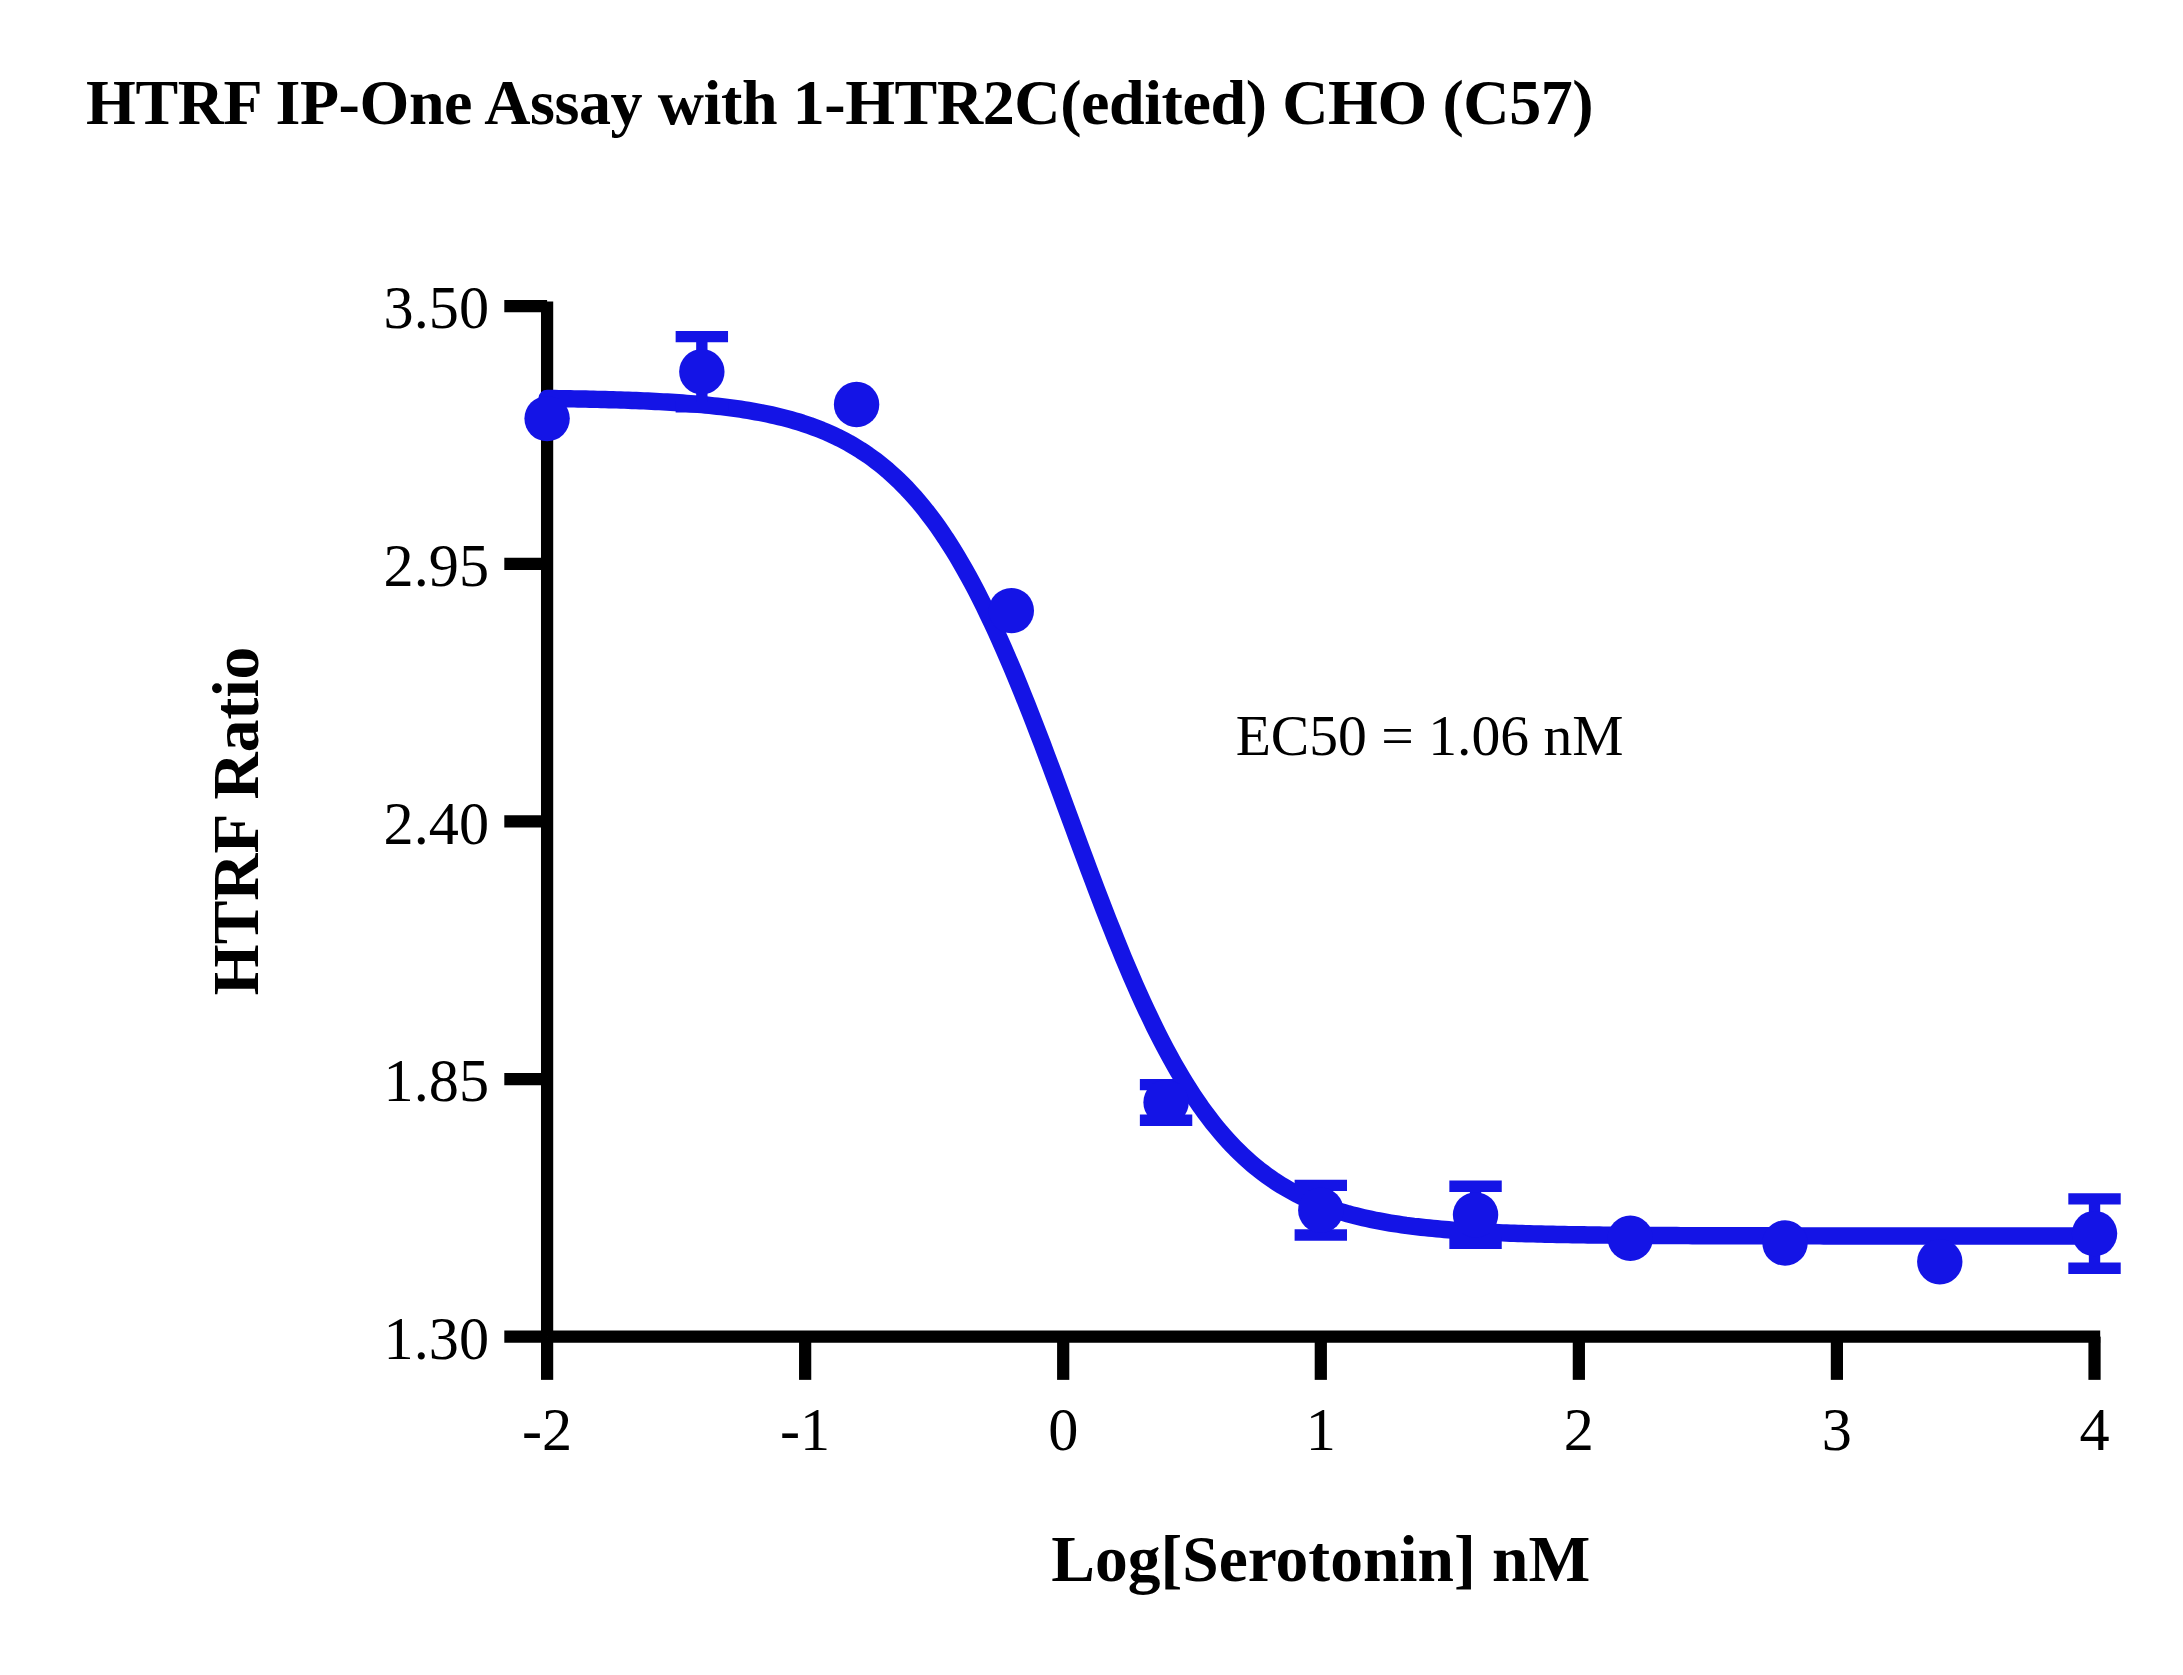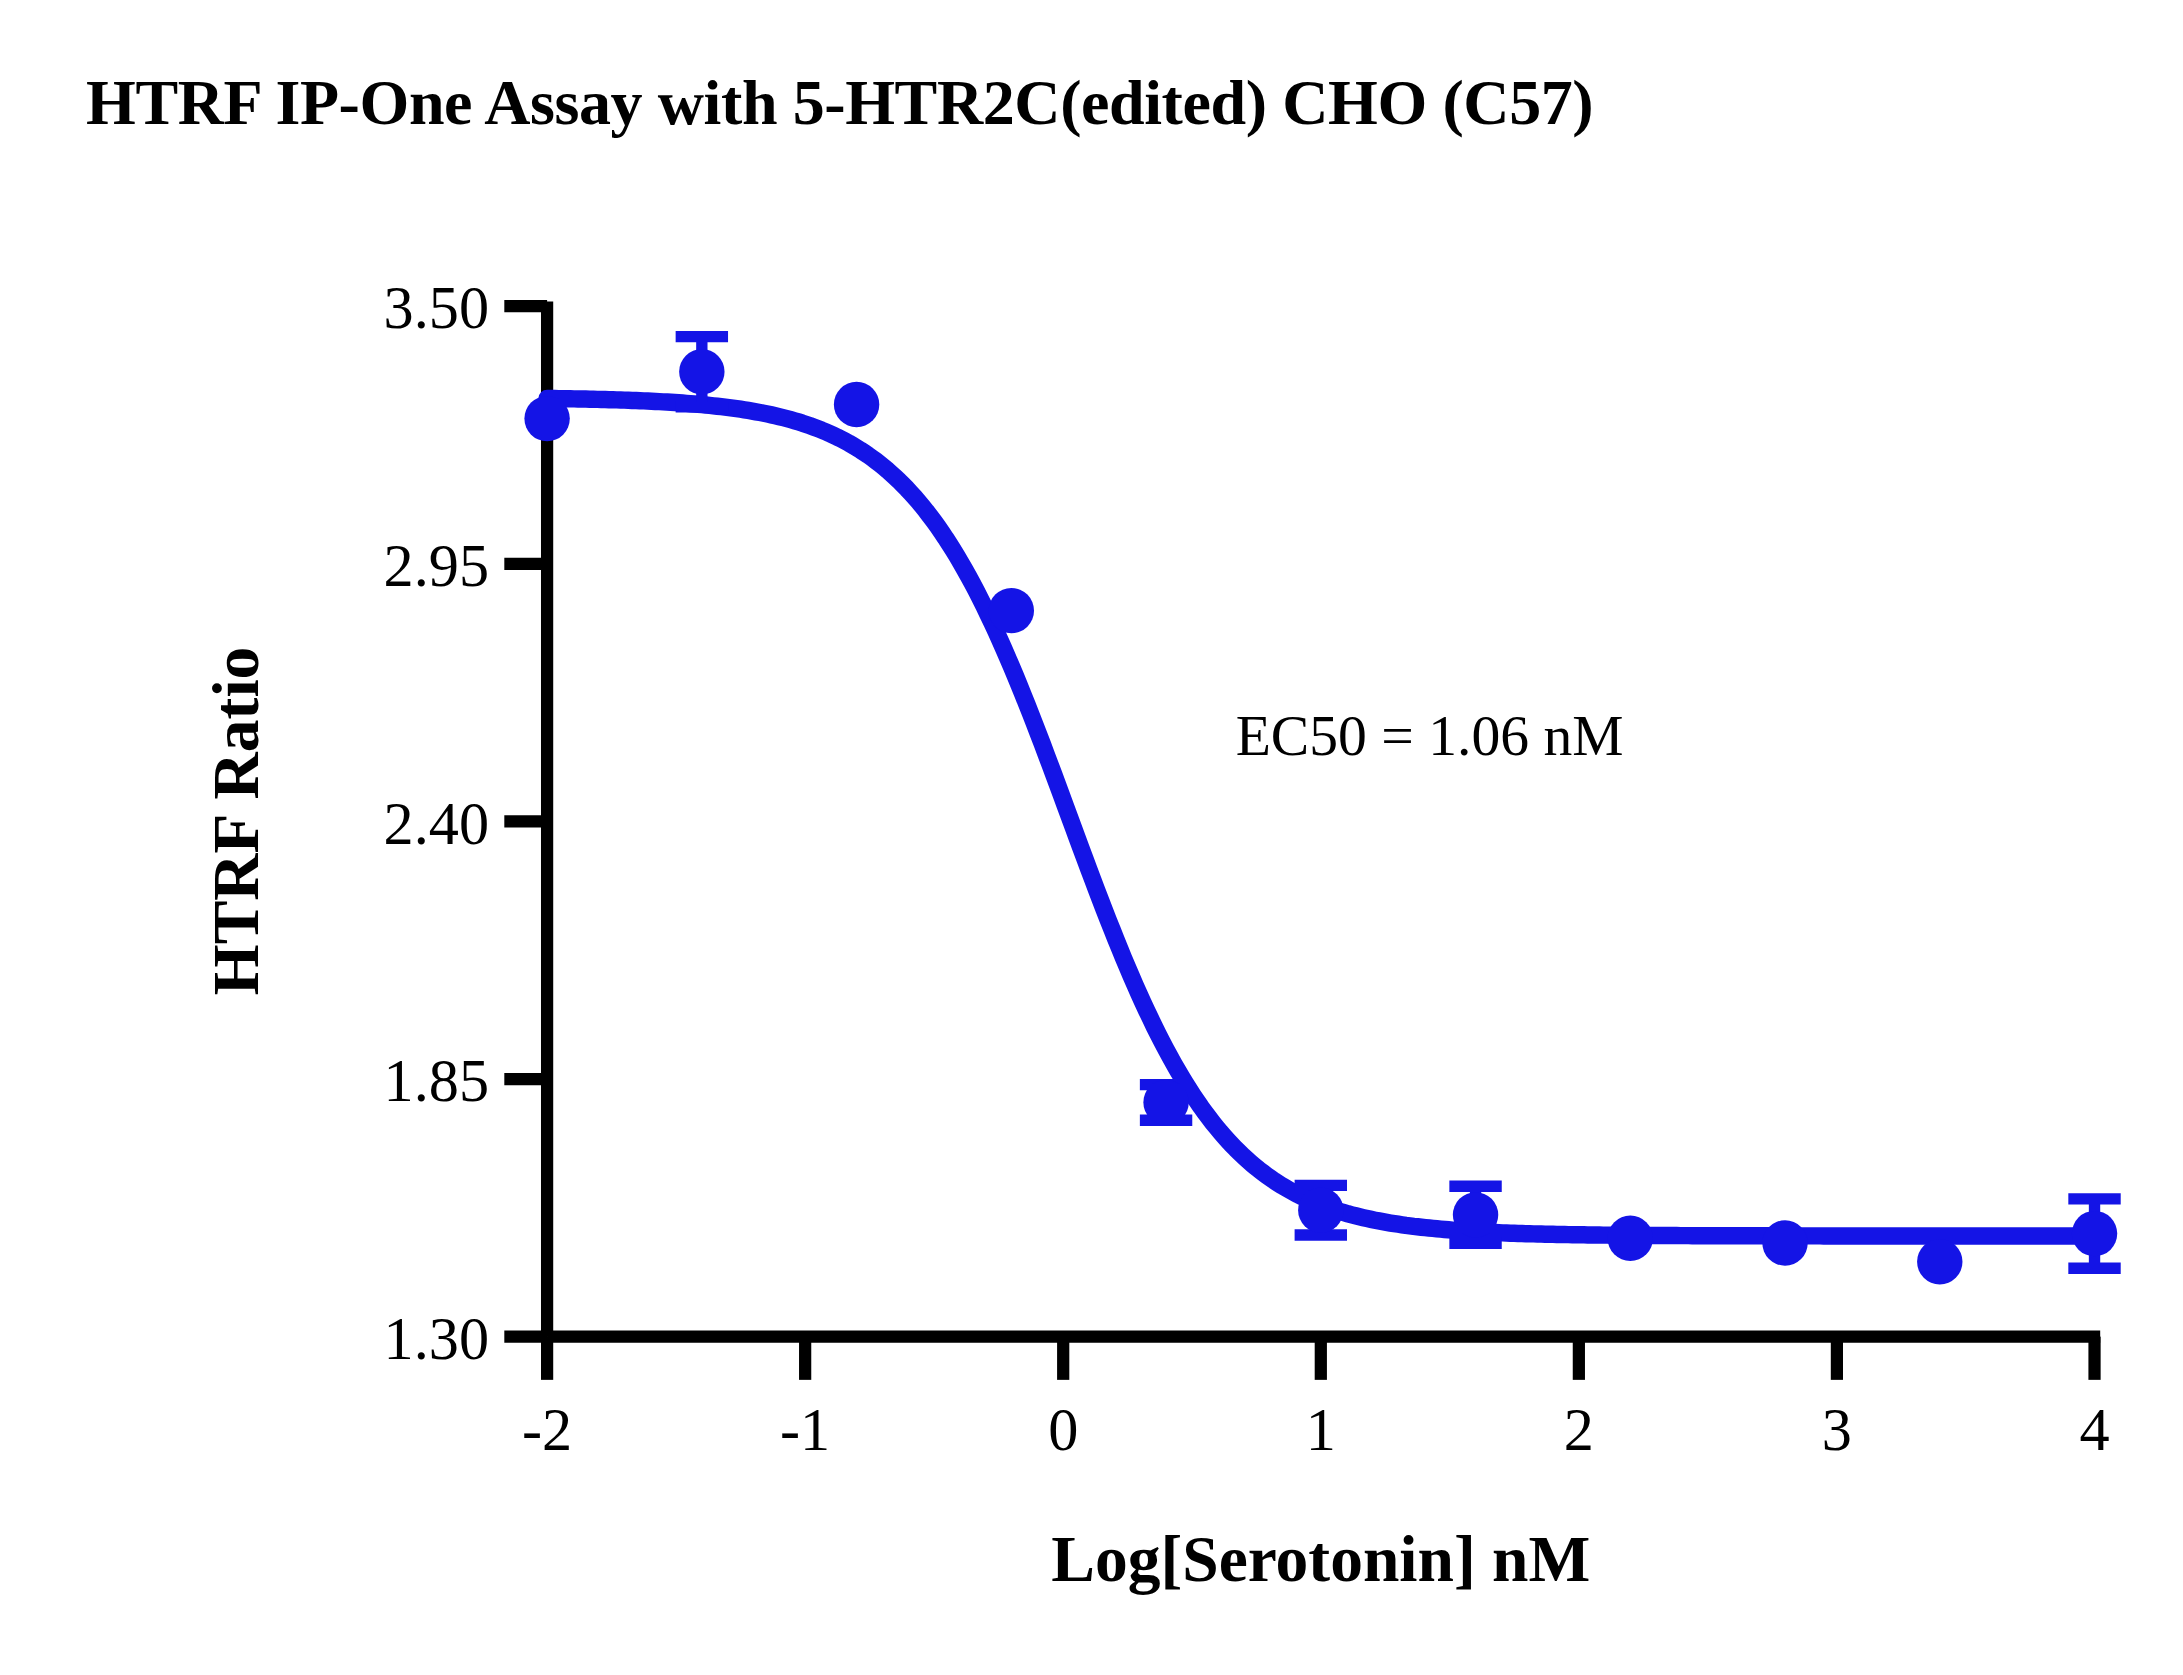--- a/index.html
+++ b/index.html
@@ -27,21 +27,21 @@
   .annot{
     font-family:"Liberation Serif",serif;
     font-weight:normal; font-size:132px; fill:#000;
   }
 </style>
 </head>
 <body>
 
 <div id="fig">
 
-  <div id="chart-title">HTRF IP-One Assay with 5-HTR2C(edited) CHO (C57)</div>
+  <div id="chart-title">HTRF IP-One Assay with 1-HTR2C(edited) CHO (C57)</div>
 
   <div id="plot-area">
     <svg width="2639" height="1676" viewBox="0 0 6044 3838">
 
       <line id="yaxis" x1="1253" y1="690" x2="1253" y2="3061" stroke="#000" stroke-width="28"></line>
 
       <line id="xaxis" x1="1253" y1="3061" x2="4810" y2="3061" stroke="#000" stroke-width="28"></line>
 
       <g id="yticks" stroke="#000" stroke-width="28">
         <line x1="1155" y1="701" x2="1253" y2="701"></line>

